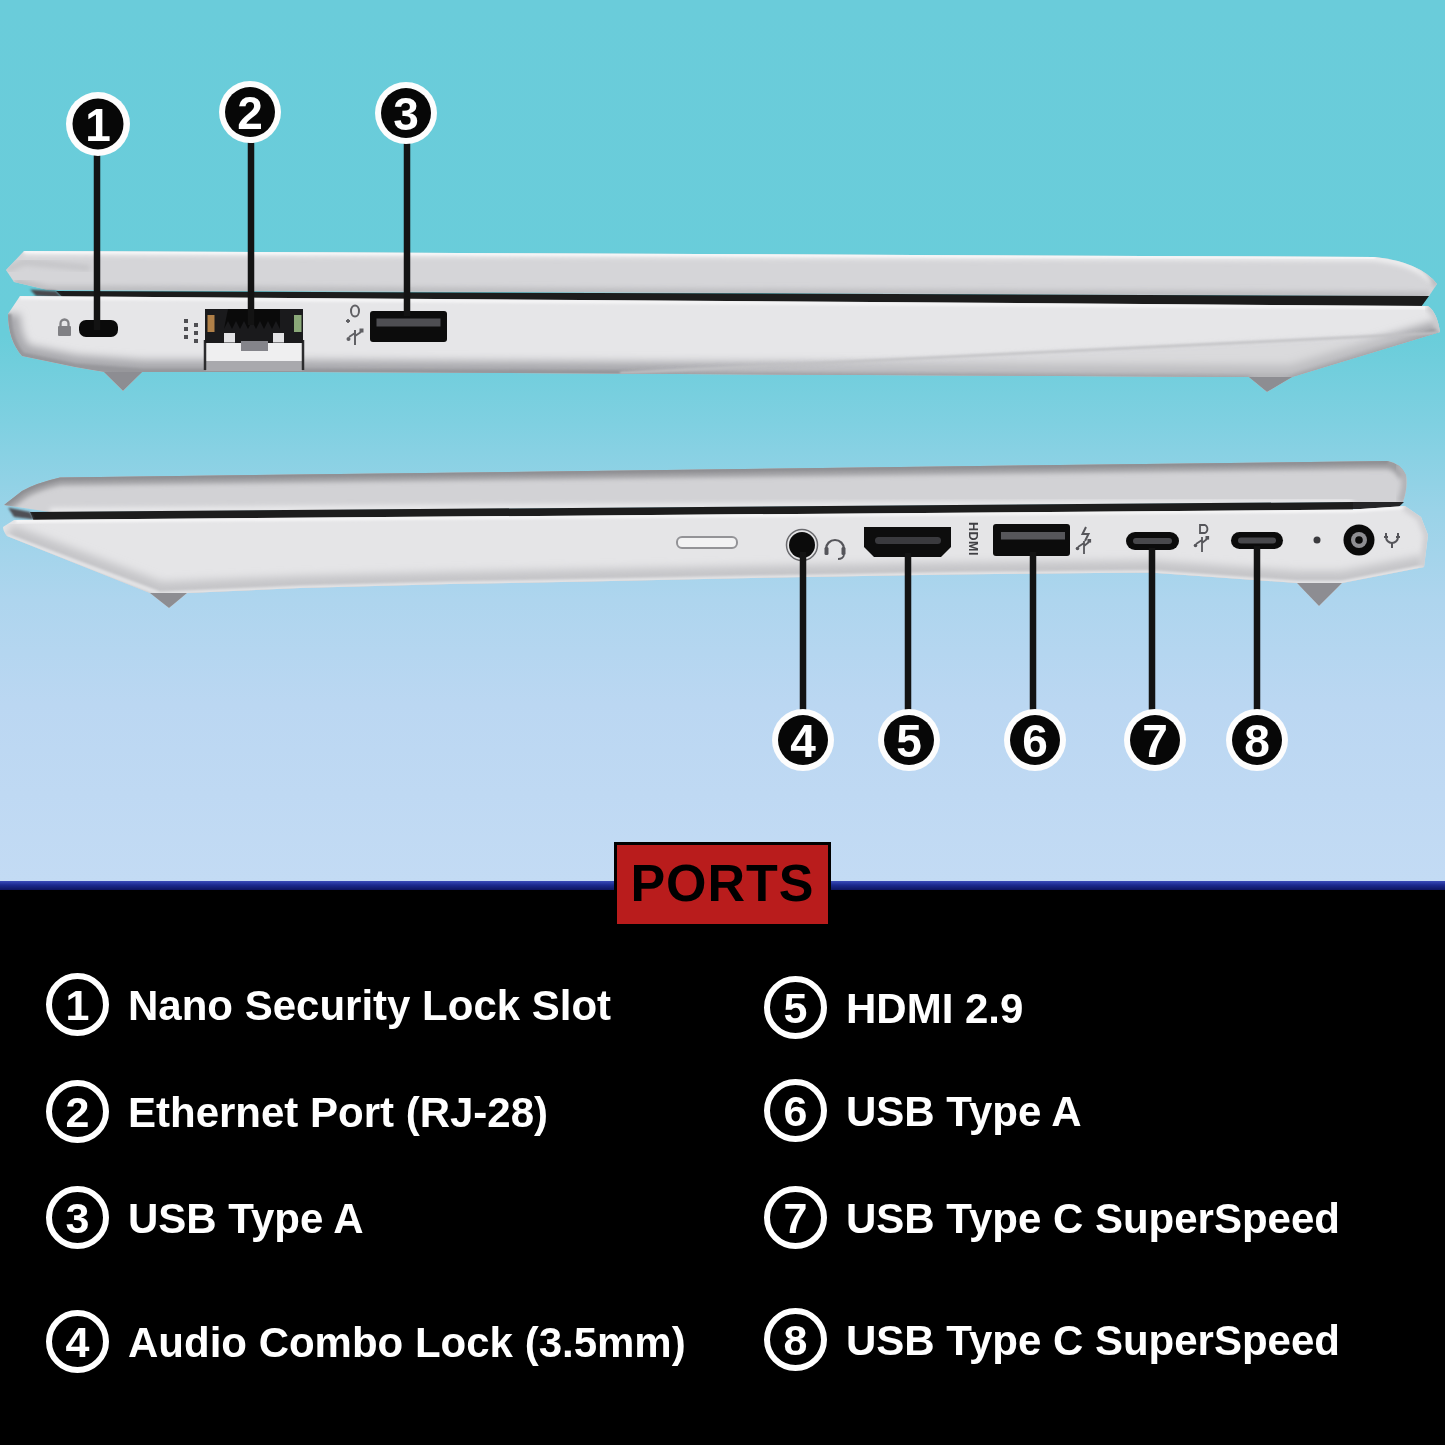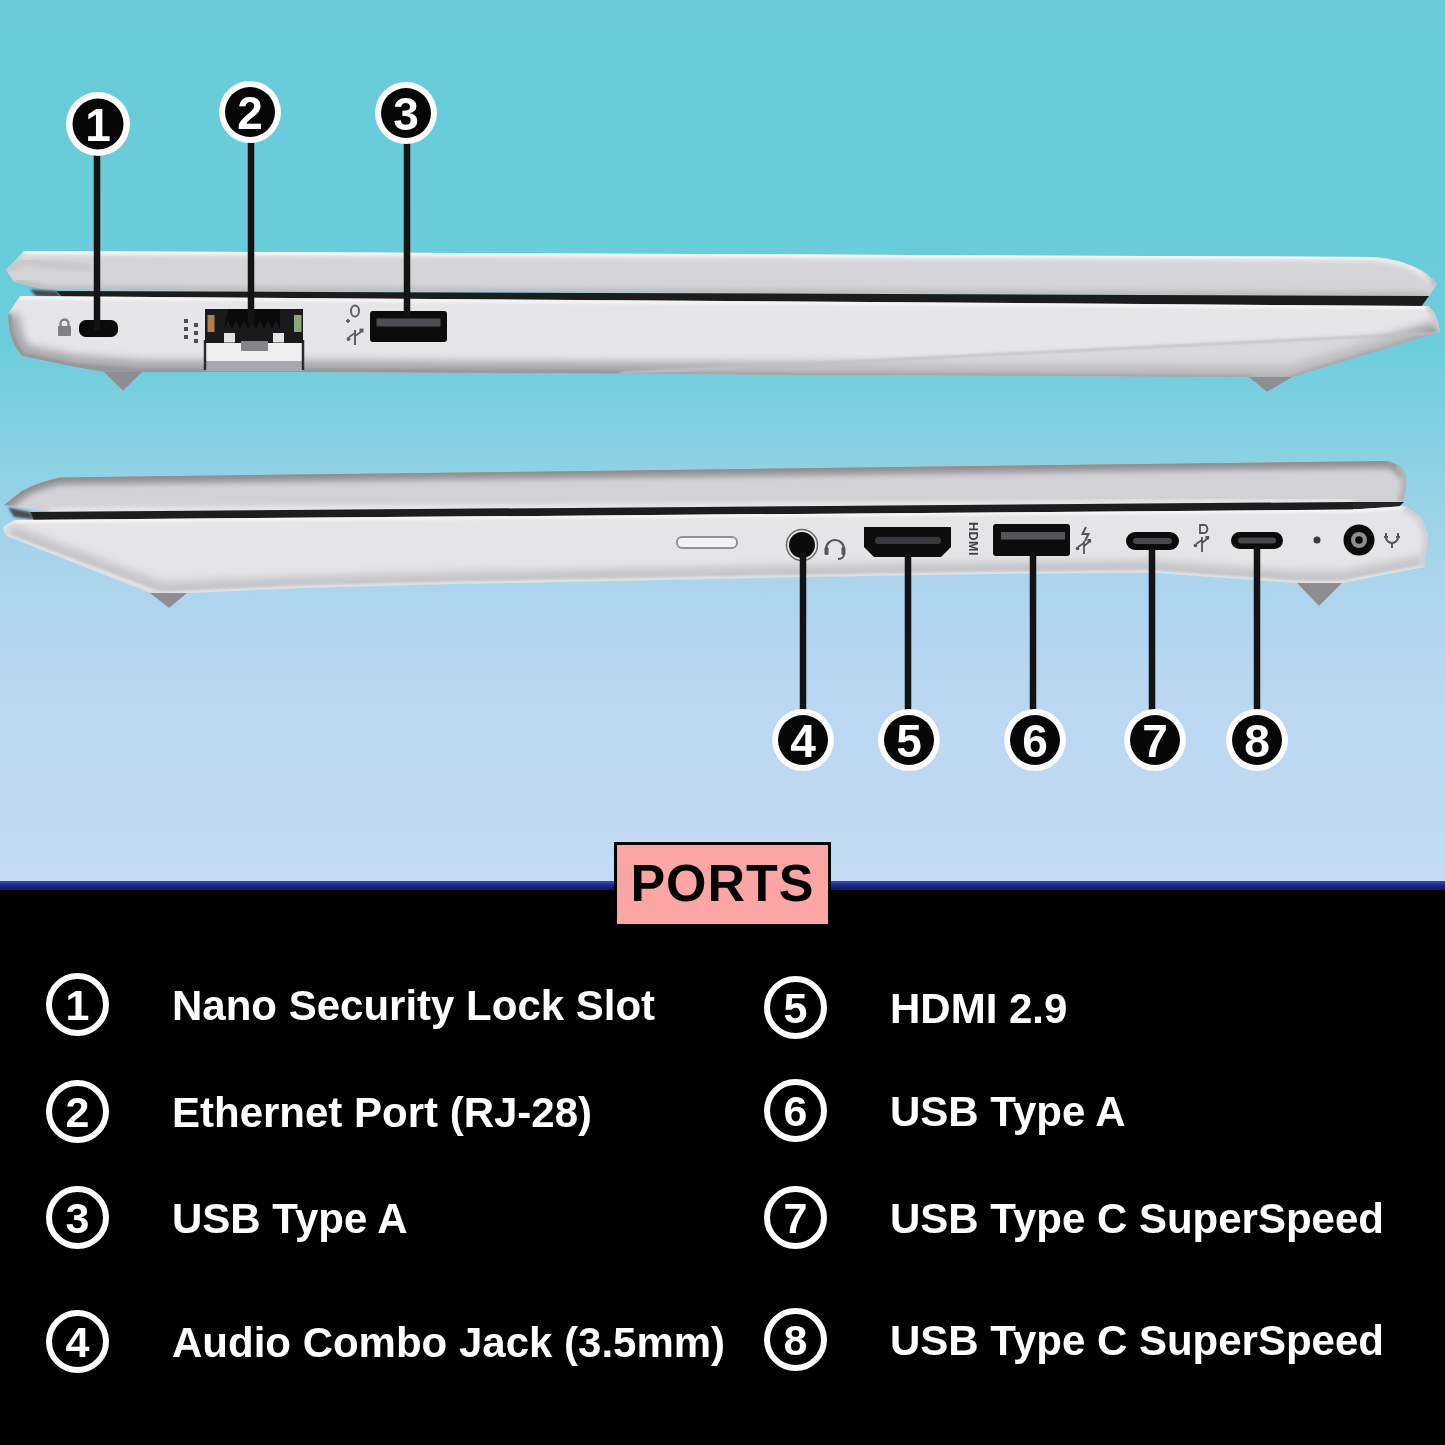--- a/index.html
+++ b/index.html
@@ -1,20 +1,20 @@
 <!DOCTYPE html>
 <html><head><meta charset="utf-8"><style>
 html,body{margin:0;padding:0;}
 body{width:1445px;height:1445px;position:relative;overflow:hidden;font-family:"Liberation Sans",sans-serif;background:#000;}
 #bg{position:absolute;left:0;top:0;width:1445px;height:882px;background:linear-gradient(180deg,#6accda 0%,#69cdda 38%,#7fd0e1 48%,#9ad3e8 58%,#aed5ee 68%,#bbd7f2 80%,#c3dbf4 100%);}
 #navy{position:absolute;left:0;top:881px;width:1445px;height:9px;background:linear-gradient(180deg,#3a4cba,#1b2a8e 45%,#0d1560 100%);}
 #blk{position:absolute;left:0;top:890px;width:1445px;height:555px;background:#000;}
 #svg1{position:absolute;left:0;top:0;}
-#ports{position:absolute;left:614px;top:842px;width:211px;height:79px;background:#fca5a5;border:3px solid #000;text-align:center;font-weight:bold;font-size:52px;line-height:76px;color:#000;letter-spacing:1px;}
-.item{position:absolute;color:#fff;font-weight:bold;font-size:42px;white-space:nowrap;line-height:42px;margin-left:44px;}
+#ports{position:absolute;left:614px;top:842px;width:211px;height:79px;background:#b91c1c;border:3px solid #000;text-align:center;font-weight:bold;font-size:52px;line-height:76px;color:#000;letter-spacing:1px;}
+.item{position:absolute;color:#fff;font-weight:bold;font-size:42px;white-space:nowrap;line-height:42px;}
 .num{position:absolute;width:51px;height:51px;border:6px solid #fff;border-radius:50%;background:#000;color:#fff;font-weight:bold;font-size:43px;text-align:center;line-height:52px;}
 </style></head><body>
 <div id="bg"></div>
 <div id="navy"></div>
 <div id="blk"></div>
 <svg id="svg1" width="1445" height="1445" viewBox="0 0 1445 1445">
 <defs>
 <filter id="b1" x="-20%" y="-20%" width="140%" height="140%">
         <feGaussianBlur stdDeviation="1.2"></feGaussianBlur>
       </filter>
@@ -217,21 +217,21 @@
 </g>
 </svg>
 <div id="ports">PORTS</div>
 <div class="num" style="left:46px;top:973px;">1</div>
 <div class="item" style="left:128px;top:985px;">Nano Security Lock Slot</div>
 <div class="num" style="left:46px;top:1080px;">2</div>
 <div class="item" style="left:128px;top:1092px;">Ethernet Port (RJ-28)</div>
 <div class="num" style="left:46px;top:1186px;">3</div>
 <div class="item" style="left:128px;top:1198px;">USB Type A</div>
 <div class="num" style="left:46px;top:1310px;">4</div>
-<div class="item" style="left:128px;top:1322px;">Audio Combo Jack (3.5mm)</div>
+<div class="item" style="left:128px;top:1322px;">Audio Combo Lock (3.5mm)</div>
 <div class="num" style="left:764px;top:976px;">5</div>
 <div class="item" style="left:846px;top:988px;">HDMI 2.9</div>
 <div class="num" style="left:764px;top:1079px;">6</div>
 <div class="item" style="left:846px;top:1091px;">USB Type A</div>
 <div class="num" style="left:764px;top:1186px;">7</div>
 <div class="item" style="left:846px;top:1198px;">USB Type C SuperSpeed</div>
 <div class="num" style="left:764px;top:1308px;">8</div>
 <div class="item" style="left:846px;top:1320px;">USB Type C SuperSpeed</div>
 
 </body></html>

